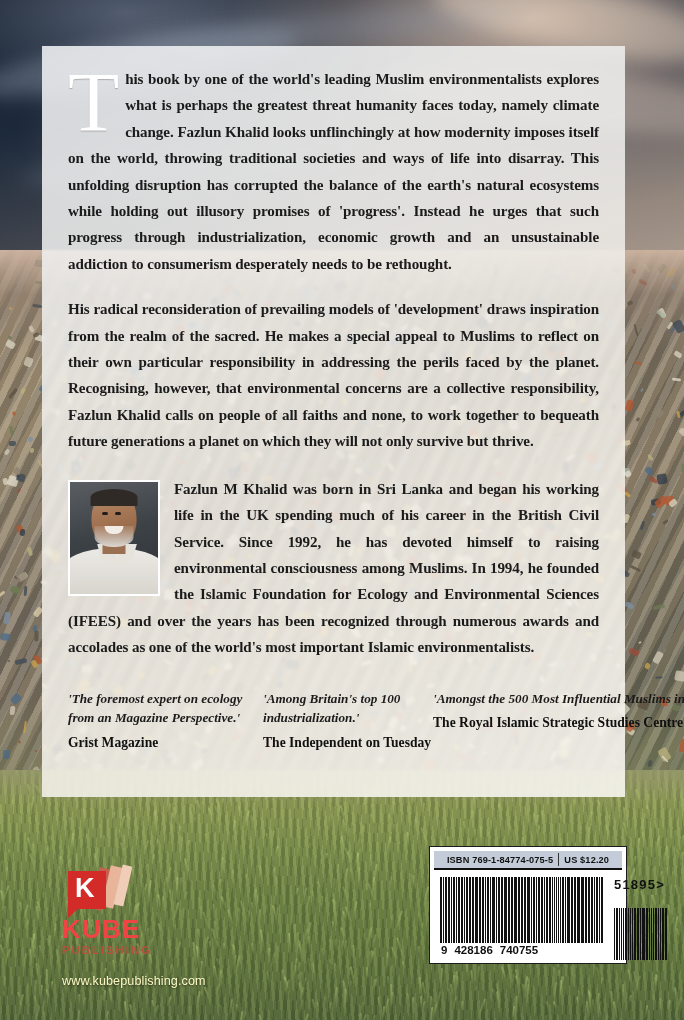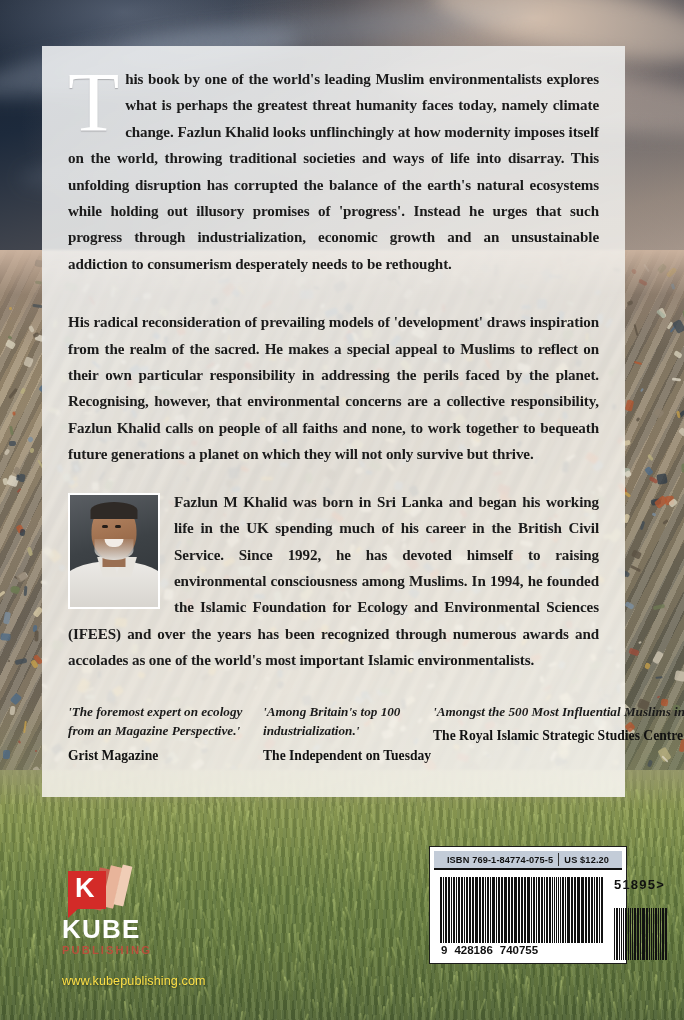--- a/index.html
+++ b/index.html
@@ -88,21 +88,21 @@
   #p1::first-letter {
     float:left;
     font-size:84px;
     line-height:66px;
     font-weight:400;
     color:#ffffff;
     padding:2px 6px 0 0;
     margin-top:2px;
     text-shadow:0 1px 1px rgba(110,110,115,.45);
   }
-  #p2 { margin-top:32px; }
+  #p2 { margin-top:19px; }
 
   
   #author-block { margin-top:21px; }
   #author-photo {
     float:left;
     width:92px; height:116px;
     margin:4px 14px 2px 0;
     border:2px solid #ffffff;
     background:linear-gradient(165deg,#5a5e63 0%,#3d4246 45%,#2e3236 100%);
     position:relative; overflow:hidden;
@@ -195,32 +195,32 @@
   }
   .logo-page {
     position:absolute; border-radius:1px;
   }
   .lp1 { left:27px; top:0px;  width:11px; height:42px; background:#c6614f; transform:rotate(13deg); }
   .lp2 { left:38px; top:-2px; width:12px; height:42px; background:#e8b49a; transform:rotate(13deg); }
   .lp3 { left:50px; top:-3px; width:10px; height:41px; background:#f0cdb6; transform:rotate(13deg); }
   #logo-word {
     font-family:"Liberation Sans", sans-serif;
     font-weight:700; font-size:26px; line-height:26px;
-    color:#ffffff; letter-spacing:1.2px;
+    color:#ef4444; letter-spacing:1.2px;
     margin-top:2px;
   }
   #logo-sub {
     font-family:"Liberation Sans", sans-serif;
     font-weight:600; font-size:11.2px; line-height:13px;
     color:#b8503c; letter-spacing:2.1px;
     margin-top:2px;
   }
   #website {
     font-family:"Liberation Sans", sans-serif;
-    font-size:12.6px; color:#fde047;
+    font-size:12.6px; color:#fef9c3;
     margin-top:17px; letter-spacing:.1px;
     text-shadow:0 1px 2px rgba(0,0,0,.5);
   }
 
   
   #barcode-box {
     position:absolute; left:429px; top:846px;
     width:198px; height:118px;
     background:#ffffff;
     border:1px solid #1b1b1b;

